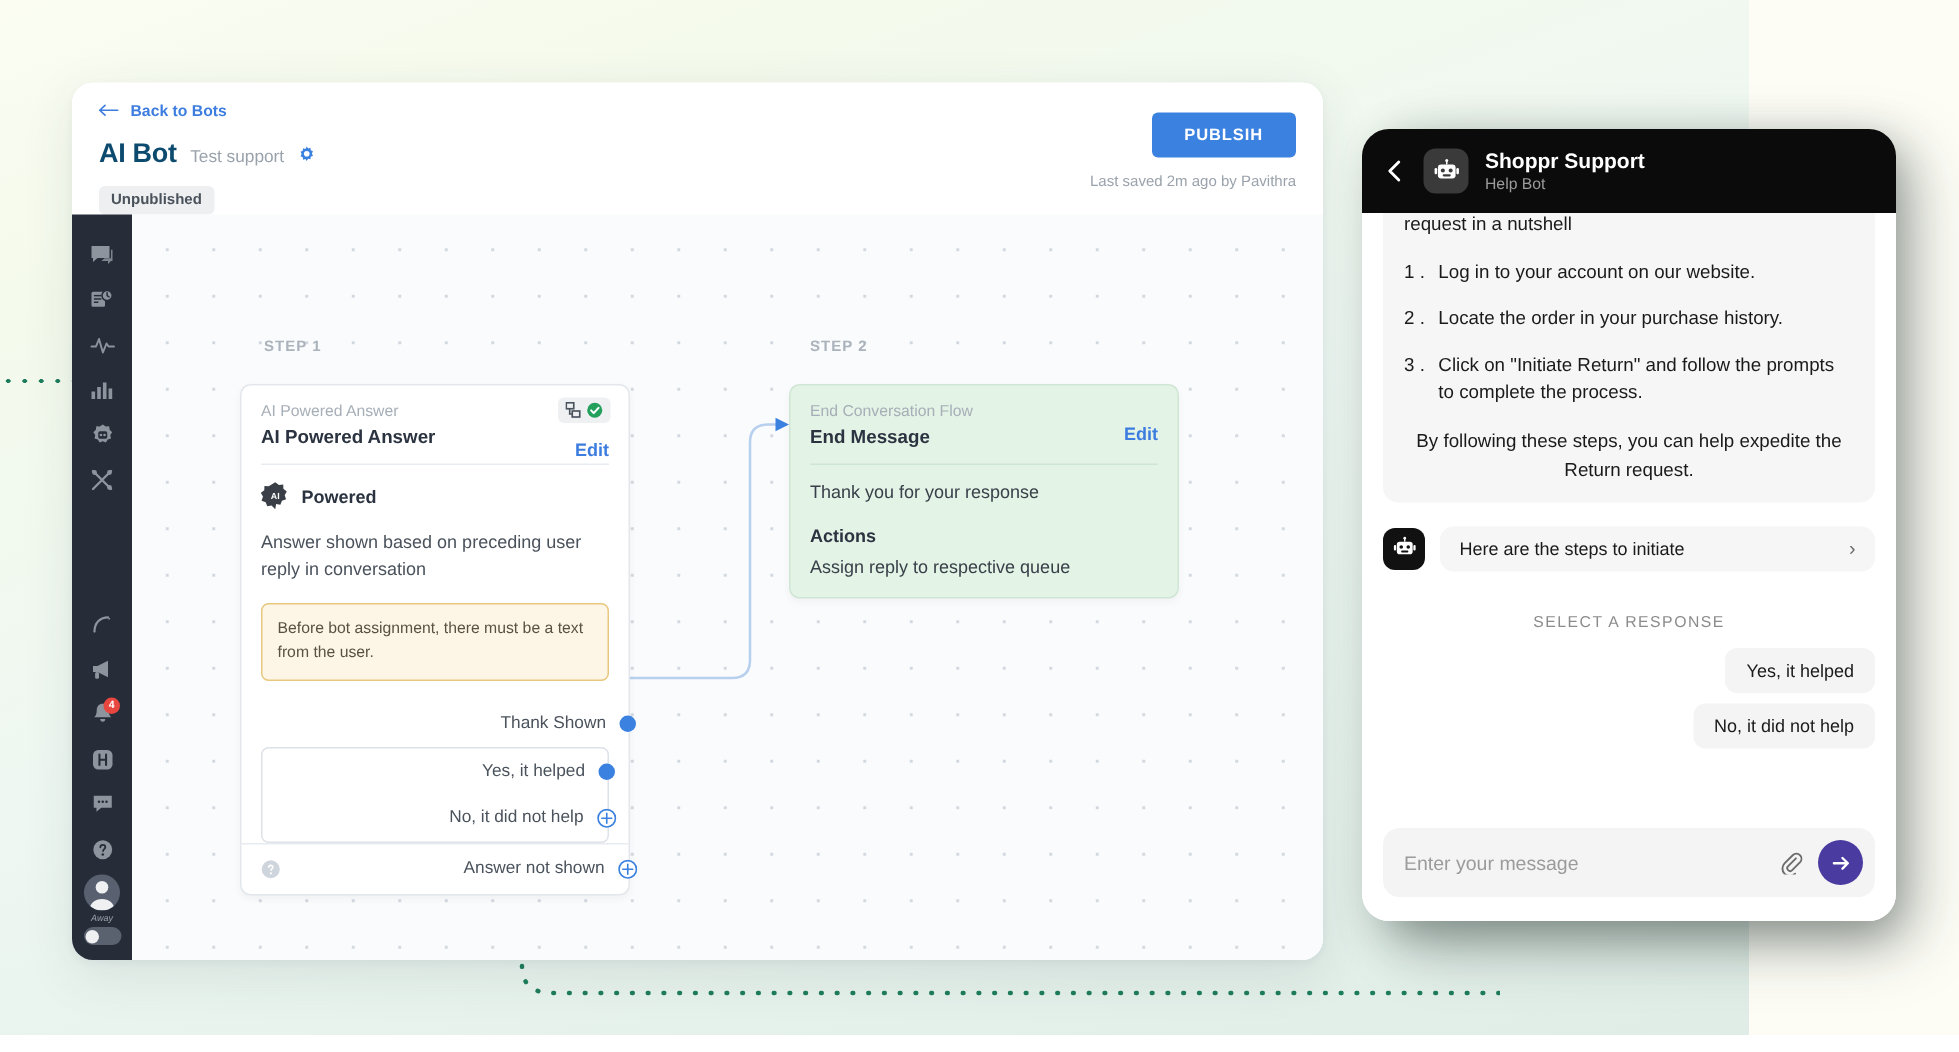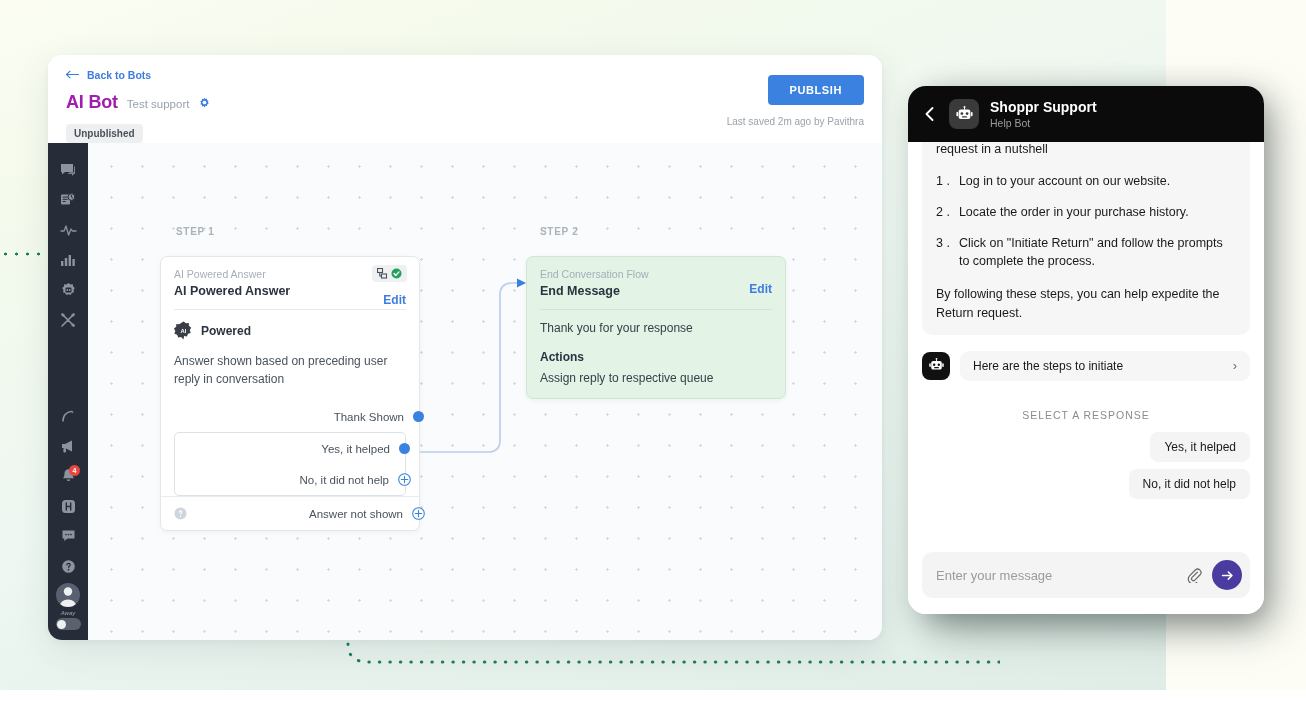--- a/index.html
+++ b/index.html
@@ -40,21 +40,21 @@
     box-shadow: 0 10px 34px rgba(40,60,70,0.10), 0 2px 6px rgba(40,60,70,0.05);
     overflow: hidden;
   }
   .app-header { position: relative; height: 88px; background: #ffffff; padding: 10px 18px 0 18px; }
   .back-link {
     display: inline-flex; align-items: center; gap: 7px;
     color: #3d7de0; font-size: 10.5px; font-weight: 700; cursor: pointer;
   }
   .back-arrow { width: 14px; height: 9px; display: block; }
   .title-row { display: flex; align-items: baseline; gap: 9px; margin-top: 9px; }
-  .bot-title { font-size: 18px; font-weight: 700; color: #a21caf; letter-spacing: -0.2px; }
+  .bot-title { font-size: 18px; font-weight: 700; color: #0c4a6e; letter-spacing: -0.2px; }
   .bot-subtitle { font-size: 11.5px; color: #9aa2ab; font-weight: 400; }
   .gear-icon { width: 13px; height: 13px; position: relative; top: 1px; cursor: pointer; }
   .badge-unpublished {
     display: inline-block; margin-top: 11px;
     background: #edeff1; color: #4a525c; font-size: 10px; font-weight: 700;
     padding: 4px 8px; border-radius: 4px;
   }
   .publish-btn {
     position: absolute; right: 18px; top: 20px;
     background: #3b82e0; color: #fff; border: none;
@@ -182,21 +182,21 @@
   .chat-head-name { font-size: 14px; font-weight: 700; color: #fff; line-height: 1.2; }
   .chat-head-sub { font-size: 10.5px; color: #9b9b9b; margin-top: 1px; }
   .chat-body { flex: 1; padding: 0 14px; overflow: hidden; position: relative; background:#fff; }
   .msg-bot {
     background: #f6f6f6; border-radius: 10px; padding: 12px 14px;
     margin-top: -14px; color: #1a1a1a;
   }
   .msg-clip { font-size: 12.5px; color: #1a1a1a; line-height: 1.5; }
   .num-item { display: flex; gap: 9px; margin-top: 13px; font-size: 12.5px; line-height: 1.45; color: #1a1a1a; }
   .num-idx { flex: 0 0 auto; color: #1a1a1a; }
-  .msg-closing { font-size: 12.5px; line-height: 1.5; color: #1a1a1a; margin-top: 15px; }
+  .msg-closing { font-size: 12.5px; line-height: 1.5; color: #1a1a1a; margin-top: 15px; text-align: center; }
   .row-bot-pill { display: flex; align-items: center; gap: 10px; margin-top: 16px; }
   .pill-avatar {
     width: 28px; height: 28px; border-radius: 8px; background: #111;
     display: flex; align-items: center; justify-content: center; flex: 0 0 auto;
   }
   .pill {
     flex: 1; background: #f6f6f6; border-radius: 9px; height: 30px;
     display: flex; align-items: center; justify-content: space-between;
     padding: 0 13px; font-size: 12px; color: #1a1a1a; cursor: pointer;
   }
@@ -395,20 +395,21 @@
       <div class="node-divider"></div>
       <div class="node-body">
         <div class="ai-row">
           <svg class="ai-badge-glyph" viewBox="0 0 20 20">
             <path fill="#3a3f47" d="M10 0.6l2.6 1.8 3-.3.1 3 2.4 1.9-1.5 2.6 1 2.9-2.9 1-1.1 2.8-3-.5L10 19.4l-2.6-2.6-3 .5-1.1-2.8-2.9-1 1-2.9L-.1 8l2.4-1.9.1-3 3 .3z"></path>
             <text x="10" y="12.4" font-family="Liberation Sans, sans-serif" font-size="6.2" font-weight="bold" fill="#ffffff" text-anchor="middle">AI</text>
           </svg>
           <span class="ai-powered-text">Powered</span>
         </div>
         <div class="node-desc">Answer shown based on preceding user reply in conversation</div>
+        <div class="warn-box">Before bot assignment, there must be a text from the user.</div>
       </div>
 
       <div class="port-row">
         <span class="port-label">Thank Shown</span>
         <span class="port-dot"></span>
       </div>
 
       <div class="port-group">
         <div class="port-row">
           <span class="port-label">Yes, it helped</span>

